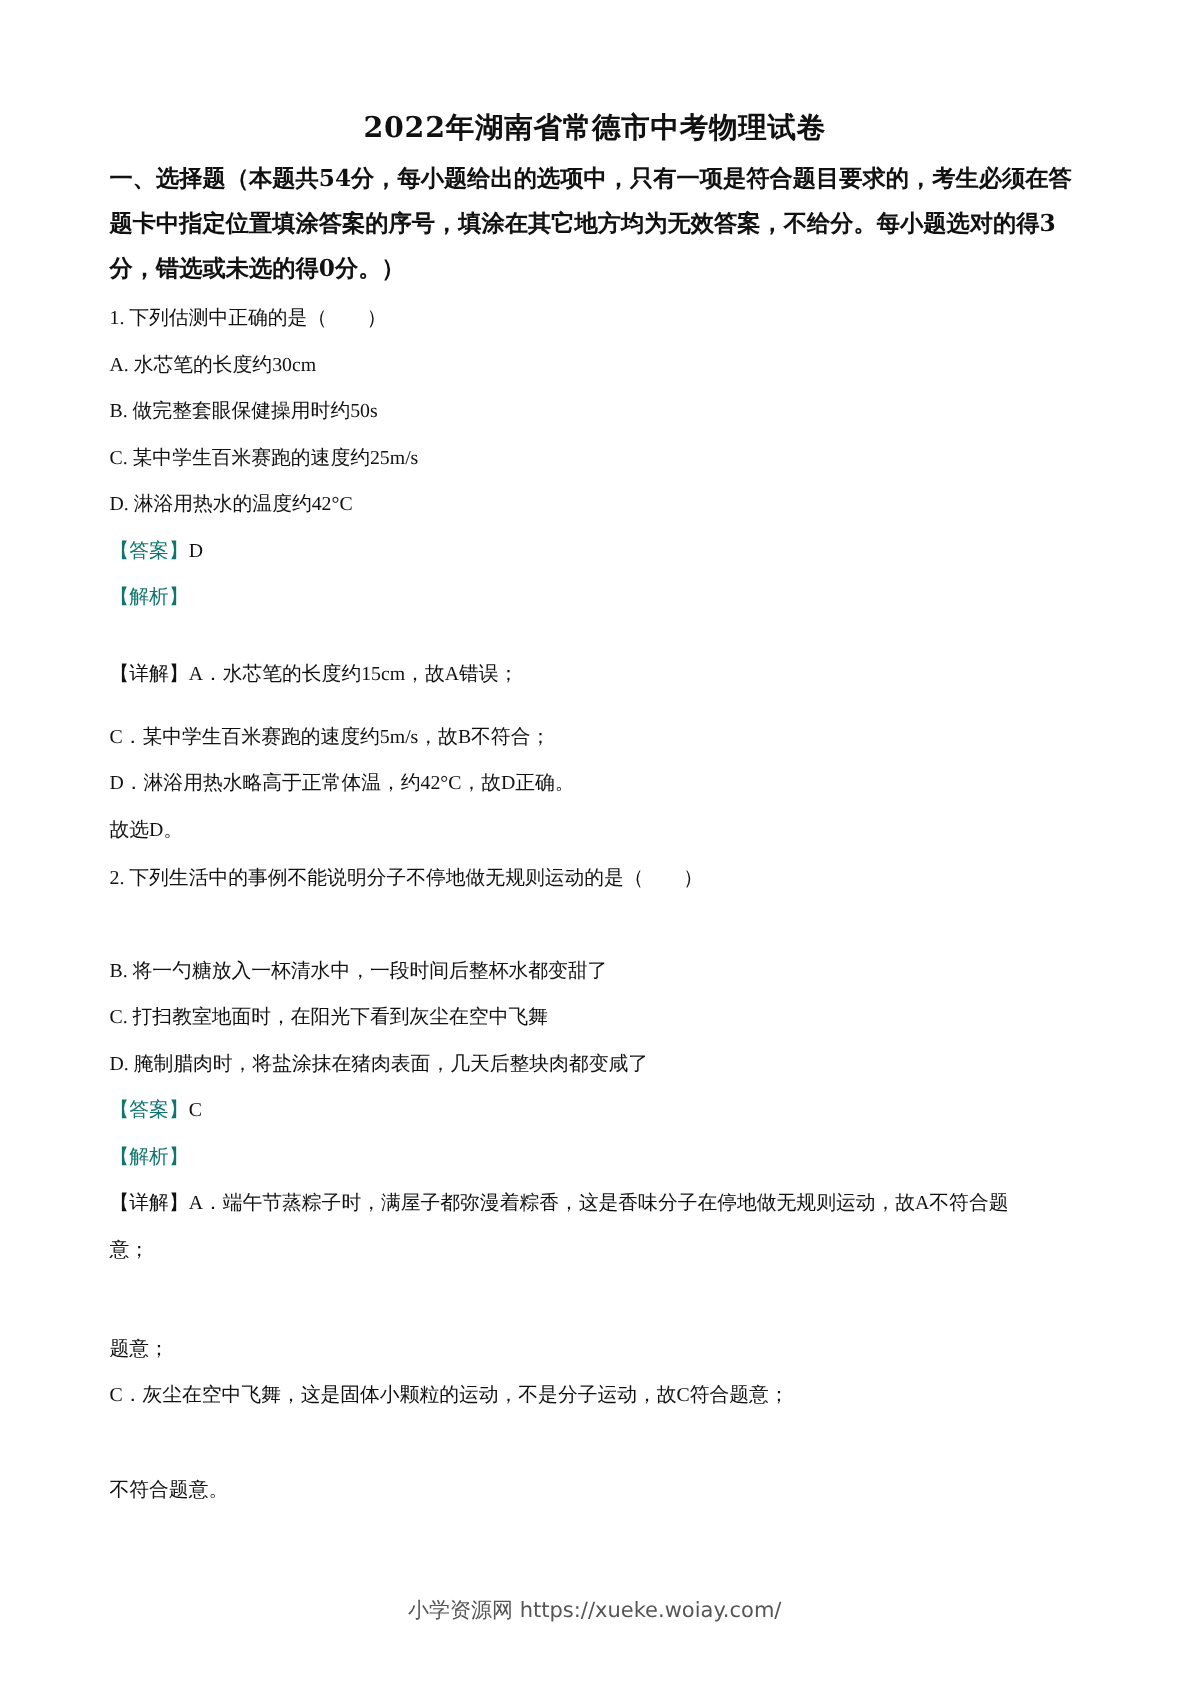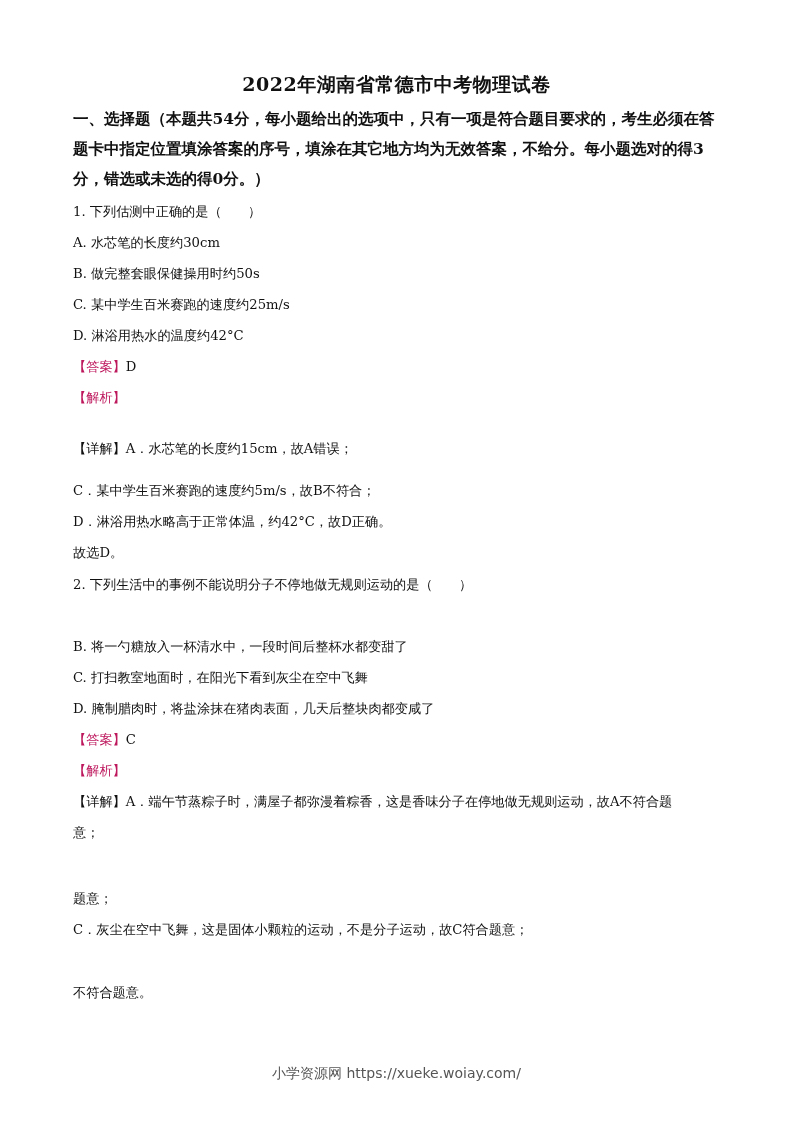--- a/index.html
+++ b/index.html
@@ -3,22 +3,22 @@
 <meta charset="utf-8">
 <style>
   html, body { margin: 0; padding: 0; background: #ffffff; }
   body { width: 793px; height: 1122px; position: relative; overflow: hidden;
          font-family: "DejaVu Serif", "Liberation Serif", serif; color: #111; }
   .page { position: absolute; left: 0; top: 0; width: 747px; height: 1122px; }
   .title { position: absolute; top: 72px; left: 0; width: 793px; text-align: center;
            font-size: 19px; font-weight: bold; letter-spacing: 0.5px; }
   .section { position: absolute; left: 73px; width: 650px; font-size: 15.5px; font-weight: bold;
              line-height: 30px; top: 104px; }
-  .line { position: absolute; left: 73px; font-size: 13.2px; white-space: nowrap; }
-  .tag { color: #be185d; }
+  .line { position: absolute; left: 73px; font-size: 13.2px; white-space: nowrap; font-family: Liberation Serif, serif; }
+  .tag { color: #0f766e; }
   .footer { position: absolute; top: 1065px; left: 0; width: 793px; text-align: center;
             font-family: "DejaVu Sans", "Liberation Sans", sans-serif; font-size: 14px; color: #555; }
 </style>
 </head>
 <body>
 
 <div class="page">
   <div class="title">2022年湖南省常德市中考物理试卷</div>
   <div class="section">一、选择题（本题共54分，每小题给出的选项中，只有一项是符合题目要求的，考生必须在答题卡中指定位置填涂答案的序号，填涂在其它地方均为无效答案，不给分。每小题选对的得3分，错选或未选的得0分。）</div>
 

